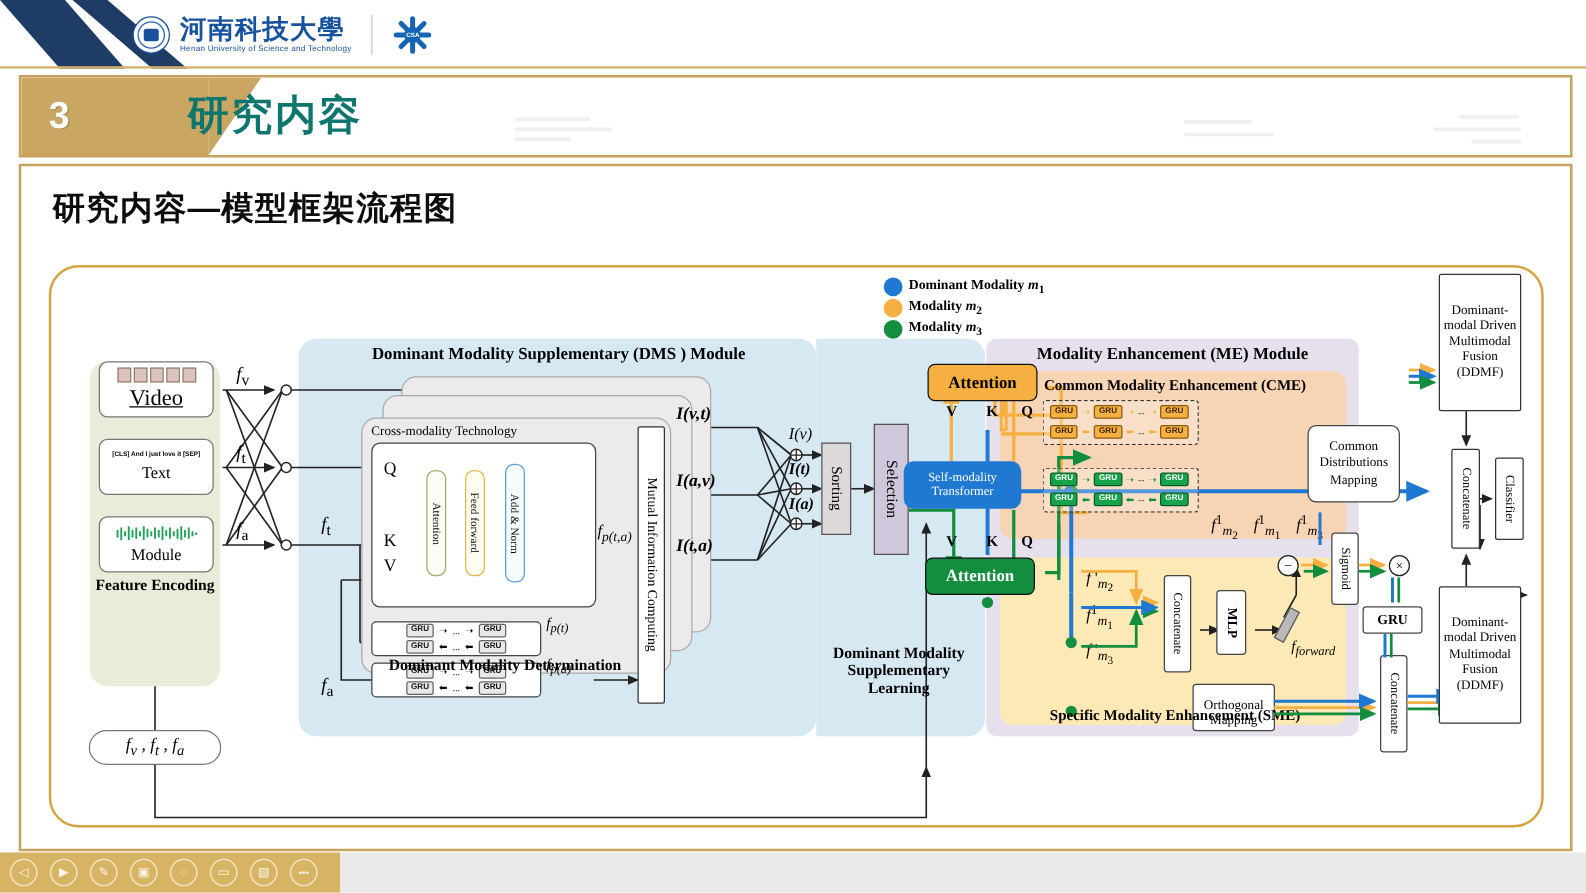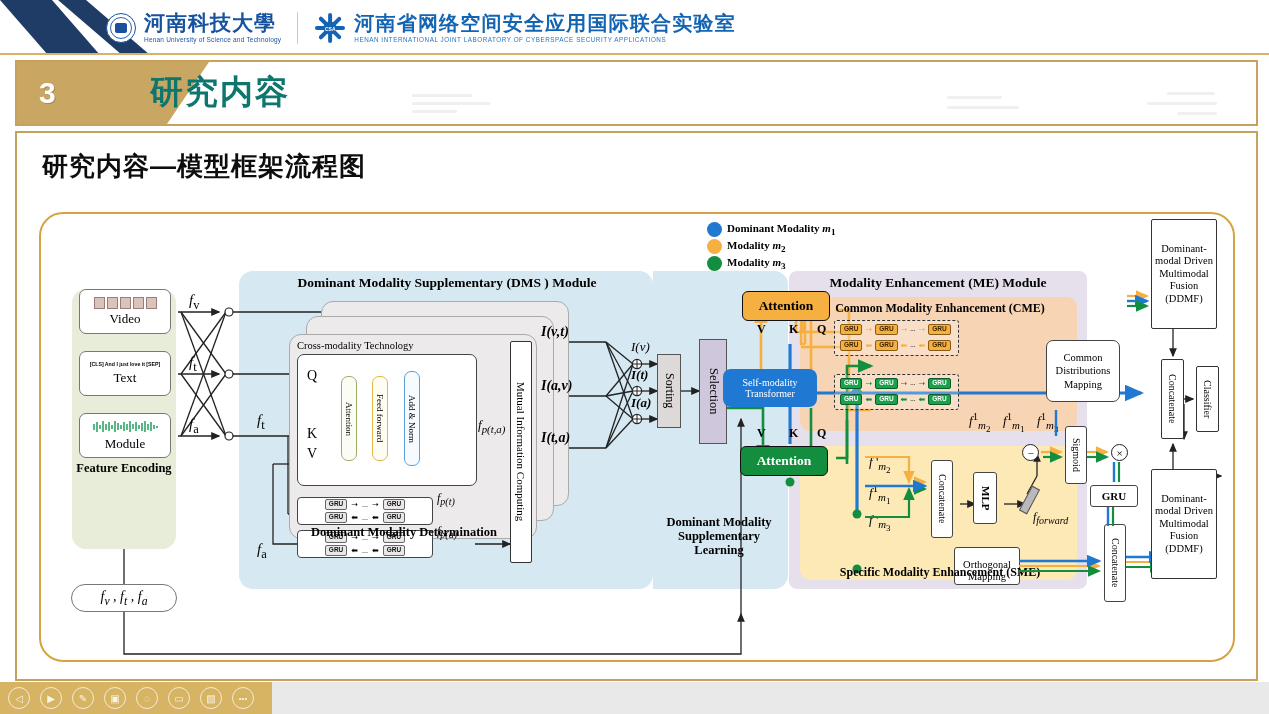--- a/index.html
+++ b/index.html
@@ -235,24 +235,20 @@
       <div class="uni-en">Henan University of Science and Technology</div>
     </div>
     <div id="hdr-divider"></div>
     <div class="snow">
       <span style="transform:translate(-50%,-50%) rotate(0deg)"></span>
       <span style="transform:translate(-50%,-50%) rotate(45deg)"></span>
       <span style="transform:translate(-50%,-50%) rotate(90deg)"></span>
       <span style="transform:translate(-50%,-50%) rotate(135deg)"></span>
       <div class="snow-core">CSA</div>
     </div>
-    <div class="lab-names">
-      <div class="lab-cn">河南省网络空间安全应用国际联合实验室</div>
-      <div class="lab-en">HENAN INTERNATIONAL JOINT LABORATORY OF CYBERSPACE SECURITY APPLICATIONS</div>
-    </div>
   </div>
   <div id="header-rule"></div>
 </div>
 
 <div id="titlebar-frame">
   <div class="ghost" style="left:395px; top:32px; width:60px;"></div>
   <div class="ghost" style="left:395px; top:40px; width:78px;"></div>
   <div class="ghost" style="left:395px; top:48px; width:45px;"></div>
   <div class="ghost" style="left:930px; top:34px; width:55px;"></div>
   <div class="ghost" style="left:930px; top:44px; width:72px;"></div>
@@ -415,21 +411,21 @@
       </svg>
 
       <div class="wbox" style="left:38px; top:75px; width:92px; height:45px;">
         <div style="display:flex;gap:2px;">
           <span style="width:11px;height:12px;background:#d9c3bb;display:inline-block;border:1px solid #9a7f77;"></span>
           <span style="width:11px;height:12px;background:#d9c3bb;display:inline-block;border:1px solid #9a7f77;"></span>
           <span style="width:11px;height:12px;background:#d9c3bb;display:inline-block;border:1px solid #9a7f77;"></span>
           <span style="width:11px;height:12px;background:#d9c3bb;display:inline-block;border:1px solid #9a7f77;"></span>
           <span style="width:11px;height:12px;background:#d9c3bb;display:inline-block;border:1px solid #9a7f77;"></span>
         </div>
-        <div style="font-size:13px;margin-top:2px;">Video</div>
+        <div style="font-size:18px;margin-top:2px;text-decoration:underline;">Video</div>
       </div>
 
       <div class="wbox" style="left:38px; top:137px; width:92px; height:45px;">
         <div style="font-size:5.2px;font-family:'Liberation Sans',sans-serif;font-weight:bold;">[CLS] And I just love it [SEP]</div>
         <div style="font-size:13px;margin-top:3px;">Text</div>
       </div>
 
       <div class="wbox" style="left:38px; top:199px; width:92px; height:45px;">
         <svg width="72" height="13" viewBox="0 0 72 13">
           <g stroke="#21a05c" stroke-width="1.5">

